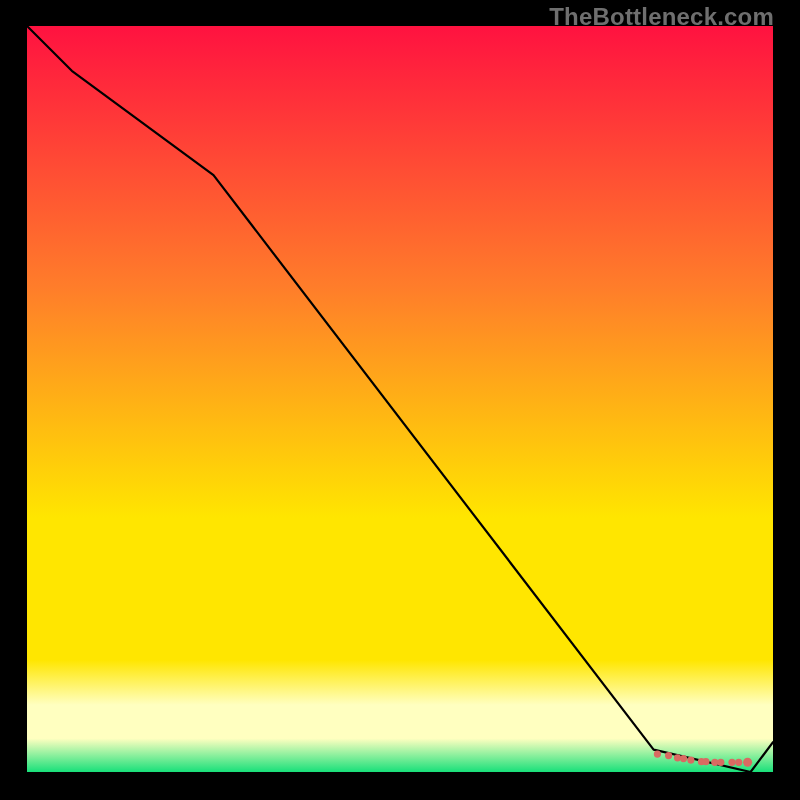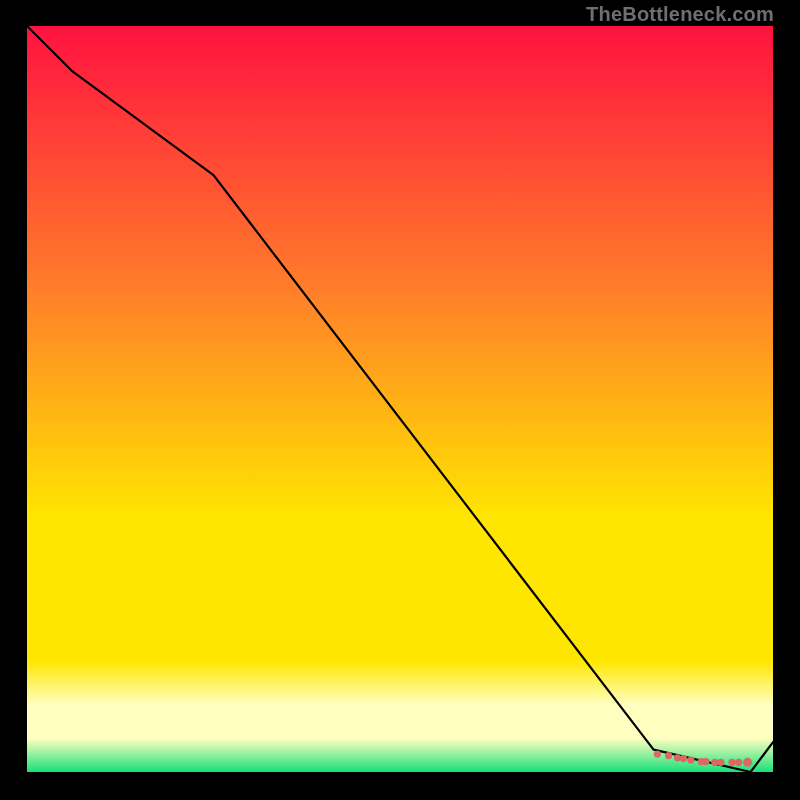--- a/index.html
+++ b/index.html
@@ -28,21 +28,21 @@
   }
   .line-svg {
     position: absolute;
     inset: 0;
   }
   .watermark {
     position: absolute;
     top: 3px;
     right: 26px;
     font-family: Arial, Helvetica, sans-serif;
-    font-size: 20px;
+    font-size: 24px;
     font-weight: 600;
     color: #6f6f6f;
     letter-spacing: 0.2px;
   }
 </style>
 </head>
 <body>
 
 <div class="stage">
 

